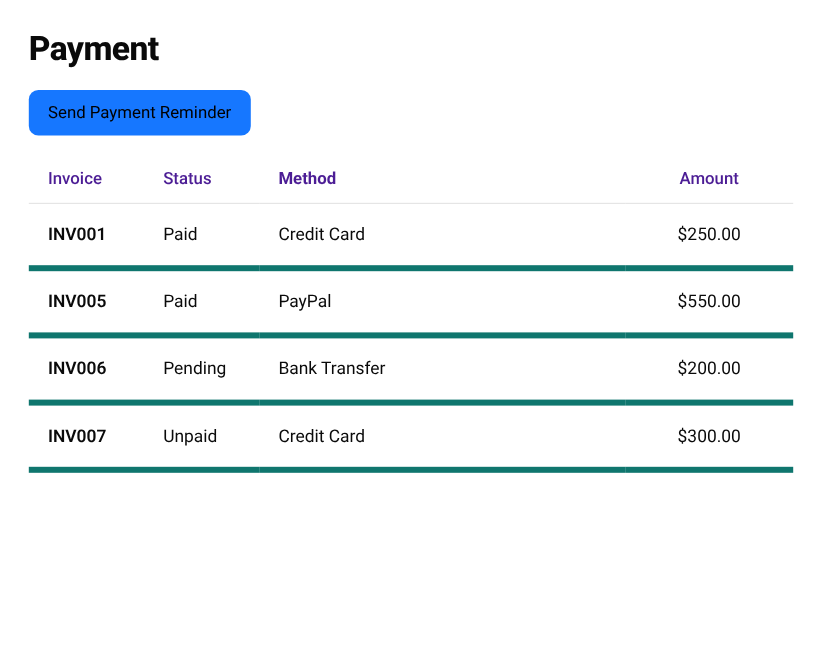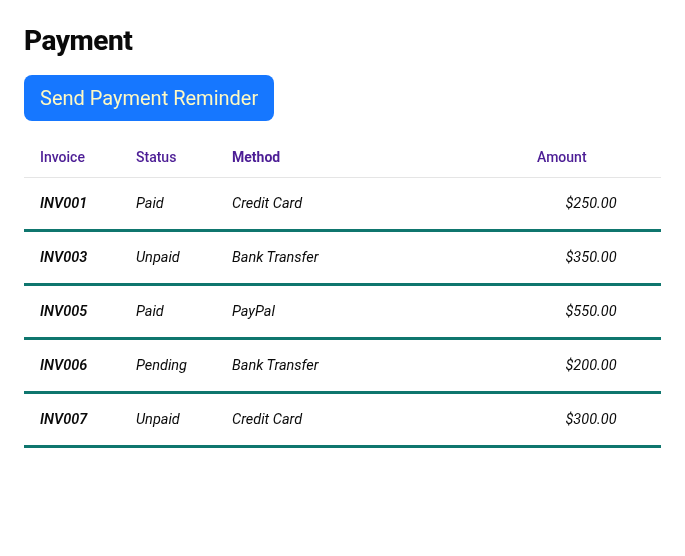--- a/index.html
+++ b/index.html
@@ -15,51 +15,50 @@
     }
     .page-title {
       font-size: 28px;
       font-weight: 800;
       color: #0a0a0a;
       margin-bottom: 18px;
       letter-spacing: -0.5px;
     }
     .reminder-button {
       background: #1677ff;
-      color: #fef9c3;
+      color: #000000;
       border: none;
       border-radius: 8px;
       padding: 11px 16px;
-      font-size: 20px;
+      font-size: 14px;
       font-weight: 400;
       cursor: pointer;
       margin-bottom: 16px;
       font-family: inherit;
     }
     table {
       width: 100%;
       border-collapse: collapse;
     }
     thead th {
       text-align: left;
       color: #4c1d95;
       font-weight: 500;
       font-size: 14px;
       padding: 12px 16px;
       border-bottom: 1px solid #e5e5e5;
     }
     thead th.amount-header {
-      text-align: left;
+      text-align: center;
     }
     tbody td {
       padding: 17px 16px;
       font-size: 14.5px;
       color: #0a0a0a;
-      border-bottom: 3px solid #0f766e;
-      font-style: italic;
+      border-bottom: 5px solid #0f766e;
     }
     tbody td.invoice-id {
       font-weight: 600;
     }
     tbody td.amount-cell {
       text-align: center;
     }
     .col-invoice {
       width: 96px;
     }
@@ -93,26 +92,20 @@
     </tr>
   </thead>
   <tbody id="invoice-body">
   <tr>
         <td class="invoice-id">INV001</td>
         <td>Paid</td>
         <td>Credit Card</td>
         <td class="amount-cell">$250.00</td>
       </tr>
       <tr>
-        <td class="invoice-id">INV003</td>
-        <td>Unpaid</td>
-        <td>Bank Transfer</td>
-        <td class="amount-cell">$350.00</td>
-      </tr>
-      <tr>
         <td class="invoice-id">INV005</td>
         <td>Paid</td>
         <td>PayPal</td>
         <td class="amount-cell">$550.00</td>
       </tr>
       <tr>
         <td class="invoice-id">INV006</td>
         <td>Pending</td>
         <td>Bank Transfer</td>
         <td class="amount-cell">$200.00</td>

